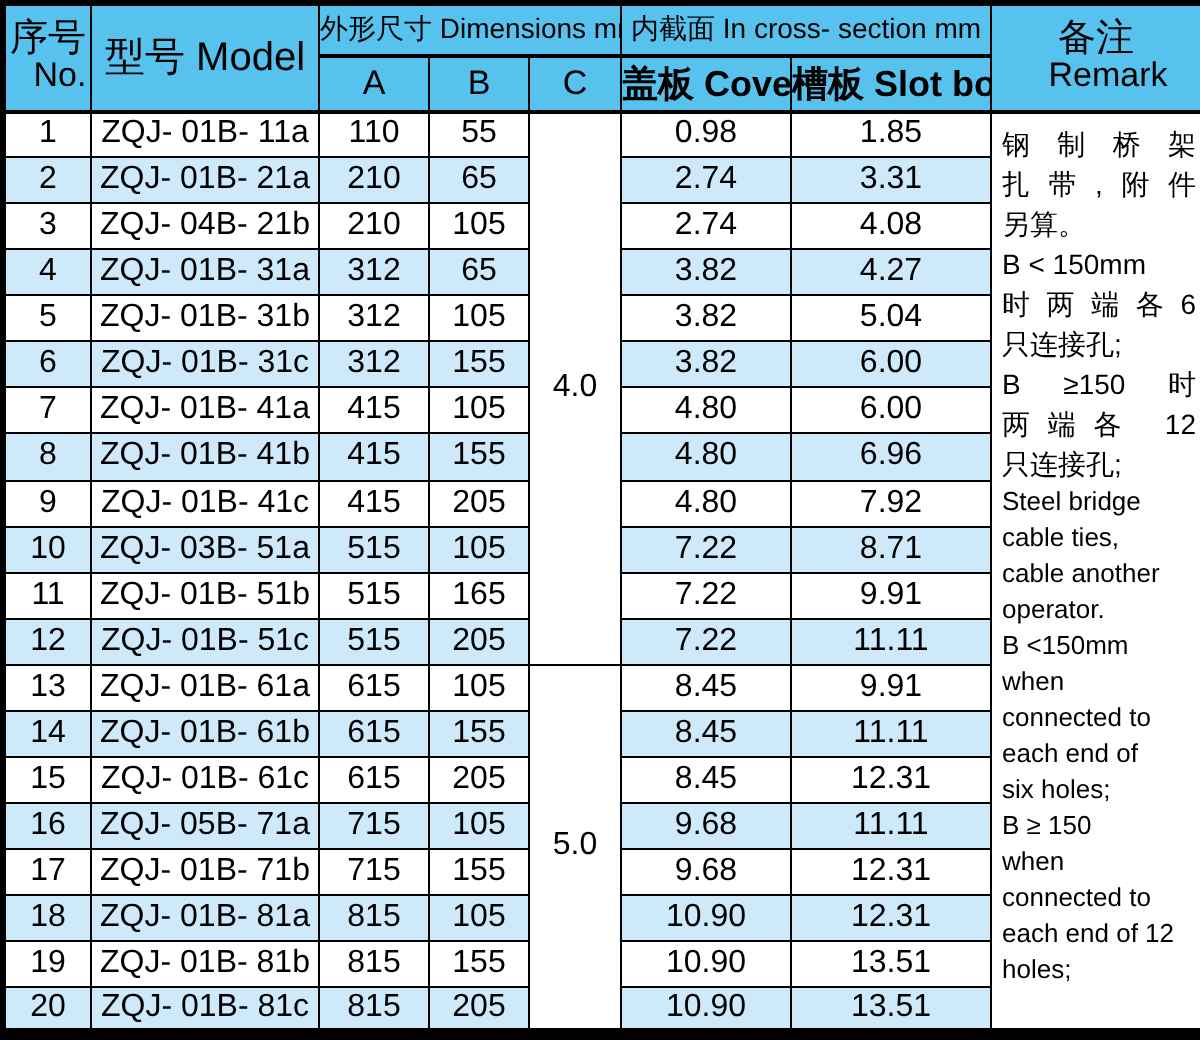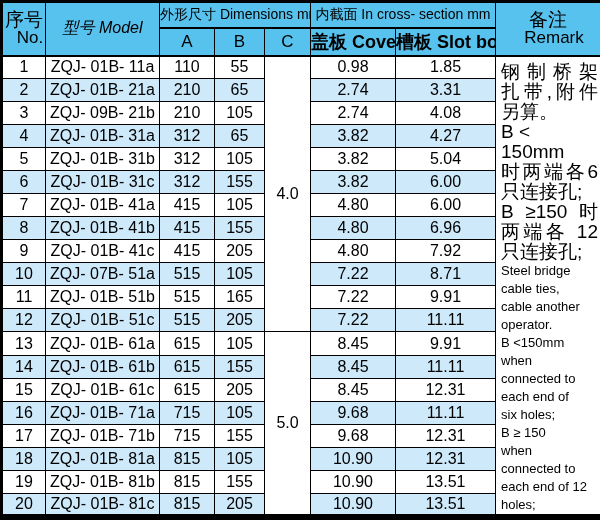--- a/index.html
+++ b/index.html
@@ -27,35 +27,35 @@
     color:var(--text);
   }
   thead th{
     background:var(--header-bg);
     font-weight:normal;
     font-size:14px;
   }
   thead tr.h1{height:26px;}
   thead tr.h2{height:28px;}
   thead th{border-bottom-width:2px;}
-  th.big{font-size:16px;font-style:italic;}
+  th.big{font-size:20px;}
   th .zh-line{font-size:19px;line-height:17px;}
   th .en-line{font-size:17px;line-height:19px;margin-left:12px;}
   th.sub{font-size:18px;font-weight:bold;}
   th.abc{font-size:17px;}
   tbody tr{height:23px;}
   tbody td{font-size:16px;}
   tbody tr.stripe td{background:var(--stripe-bg);}
   tbody td.merged{background:#ffffff !important;}
   td.remark{
     vertical-align:top;text-align:left;
     padding:5px 4px 0 5px;white-space:normal;
   }
   .rl{width:97px;}
-  .rl.zh{font-size:19px;line-height:20px;}
+  .rl.zh{font-size:14px;line-height:20px;}
   .rl.en{font-size:13px;line-height:18px;}
   .rl.j{text-align:justify;text-align-last:justify;}
 </style>
 </head>
 <body>
 
 <table>
   <colgroup>
     <col style="width:44px">
     <col style="width:114px">
@@ -126,21 +126,21 @@
       <tr class="stripe">
         <td>2</td>
         <td>ZQJ- 01B- 21a</td>
         <td>210</td>
         <td>65</td>
         <td>2.74</td>
         <td>3.31</td>
       </tr>
       <tr>
         <td>3</td>
-        <td>ZQJ- 09B- 21b</td>
+        <td>ZQJ- 04B- 21b</td>
         <td>210</td>
         <td>105</td>
         <td>2.74</td>
         <td>4.08</td>
       </tr>
       <tr class="stripe">
         <td>4</td>
         <td>ZQJ- 01B- 31a</td>
         <td>312</td>
         <td>65</td>
@@ -182,21 +182,21 @@
       <tr>
         <td>9</td>
         <td>ZQJ- 01B- 41c</td>
         <td>415</td>
         <td>205</td>
         <td>4.80</td>
         <td>7.92</td>
       </tr>
       <tr class="stripe">
         <td>10</td>
-        <td>ZQJ- 07B- 51a</td>
+        <td>ZQJ- 03B- 51a</td>
         <td>515</td>
         <td>105</td>
         <td>7.22</td>
         <td>8.71</td>
       </tr>
       <tr>
         <td>11</td>
         <td>ZQJ- 01B- 51b</td>
         <td>515</td>
         <td>165</td>
@@ -231,21 +231,21 @@
       <tr>
         <td>15</td>
         <td>ZQJ- 01B- 61c</td>
         <td>615</td>
         <td>205</td>
         <td>8.45</td>
         <td>12.31</td>
       </tr>
       <tr class="stripe">
         <td>16</td>
-        <td>ZQJ- 01B- 71a</td>
+        <td>ZQJ- 05B- 71a</td>
         <td>715</td>
         <td>105</td>
         <td>9.68</td>
         <td>11.11</td>
       </tr>
       <tr>
         <td>17</td>
         <td>ZQJ- 01B- 71b</td>
         <td>715</td>
         <td>155</td>

